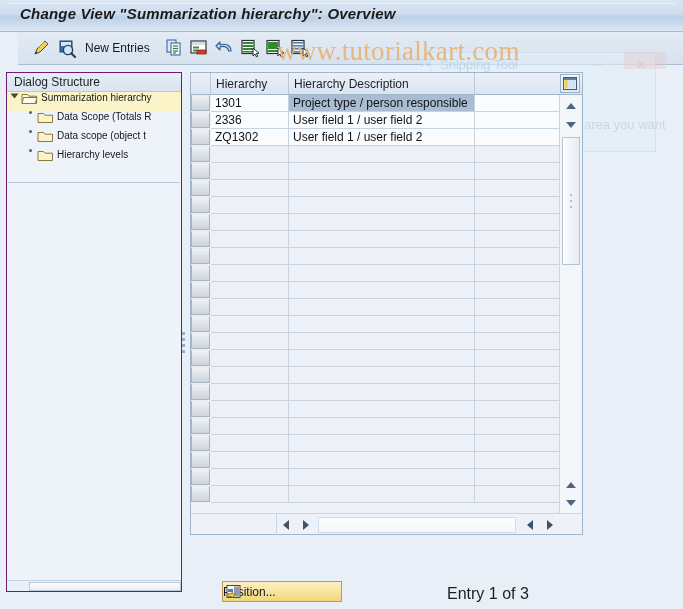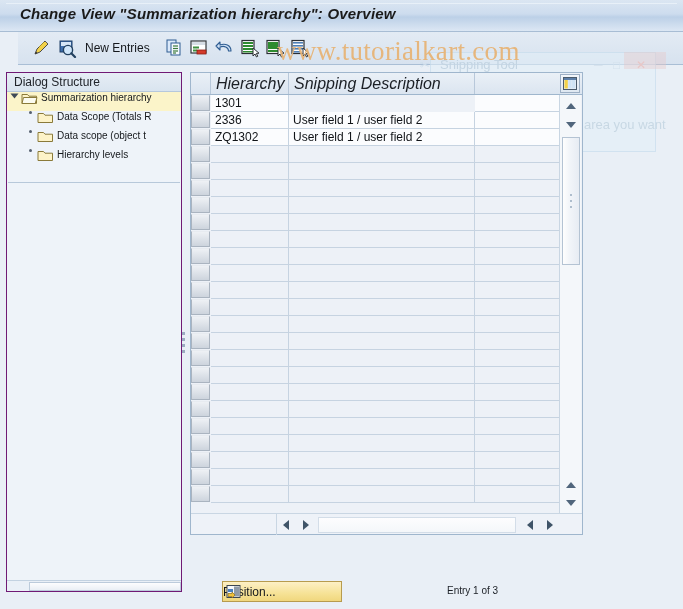--- a/index.html
+++ b/index.html
@@ -140,24 +140,24 @@
     position: absolute; left: 190px; top: 72px; width: 393px; height: 463px;
     background: #edf1f7; border: 1px solid #9fb6cd;
   }
   .grid-head {
     position: absolute; left: 0; top: 0; width: 391px; height: 22px;
     background: linear-gradient(to bottom,#eaf0f7 0%, #dbe5f0 100%);
     border-bottom: 1px solid #9fb6cd;
   }
   .hcell {
     position: absolute; top: 0; height: 21px; display: flex; align-items: center;
-    font-size: 16px; color: #1b1f25; padding-left: 5px;
+    font-size: 12px; color: #1b1f25; padding-left: 5px;
     border-right: 1px solid #b8c8da;
     background: linear-gradient(to bottom,#eaf0f7 0%, #dbe5f0 100%);
-    white-space: nowrap; overflow: hidden; font-style: italic;
+    white-space: nowrap; overflow: hidden;
   }
   .hcell.sel-col { left: 0; width: 20px; padding:0; }
   .hcell.c0 { left: 20px; width: 78px; }
   .hcell.c1 { left: 98px; width: 186px; }
   .hcell.c2 { left: 284px; width: 85px; border-right:none; }
   .col-cfg {
     position: absolute; left: 369px; top: 1px; width: 20px; height: 19px;
     background: linear-gradient(to bottom,#f2f6fa,#dfe8f2);
     border: 1px solid #9dafc4; display:flex; align-items:center; justify-content:center;
   }
@@ -232,21 +232,21 @@
   .pos-btn {
     position: absolute; left: 222px; top: 581px; width: 120px; height: 21px;
     background: linear-gradient(to bottom,#fdf0c5 0%, #f6e296 60%, #f0d77d 100%);
     border: 1px solid #b79b4e;
     display: flex; align-items: center; justify-content: flex-start;
     font-size: 12px; color: #15181c; cursor: default;
   }
   .pos-ico { position:absolute; left: 3px; top: 2px; width: 16px; height: 16px; }
   .entry-txt {
     position: absolute; left: 447px; top: 585px;
-    font-size: 10px; color: #1b1f25; white-space: nowrap;
+    font-size: 16px; color: #1b1f25; white-space: nowrap;
   }
 
   .arrow-up, .arrow-dn, .arrow-lf, .arrow-rt { width:0; height:0; }
   .arrow-up { border-left:5px solid transparent; border-right:5px solid transparent; border-bottom:6px solid #51667c; }
   .arrow-dn { border-left:5px solid transparent; border-right:5px solid transparent; border-top:6px solid #51667c; }
   .arrow-lf { border-top:5px solid transparent; border-bottom:5px solid transparent; border-right:6px solid #3f5468; }
   .arrow-rt { border-top:5px solid transparent; border-bottom:5px solid transparent; border-left:6px solid #3f5468; }
 </style>
 </head>
 <body>
@@ -429,38 +429,39 @@
       <i></i>
       <i></i>
       <i></i>
   </div>
 
   <div class="grid-wrap">
 
     <div class="grid-head">
       <div class="hcell sel-col"></div>
       <div class="hcell c0">Hierarchy</div>
-      <div class="hcell c1">Snipping Description</div>
+      <div class="hcell c1">Hierarchy Description</div>
       <div class="hcell c2"></div>
       <div class="col-cfg">
         <svg width="14" height="13" viewBox="0 0 14 13">
           <rect x="0.5" y="0.5" width="13" height="12" fill="#e9eef5" stroke="#4a5a6b"></rect>
           <rect x="1.5" y="3" width="3.3" height="8.5" fill="#f3d24a"></rect>
           <rect x="5.3" y="3" width="3.3" height="8.5" fill="#cfe3f5"></rect>
           <rect x="9.1" y="3" width="3.3" height="8.5" fill="#cfe3f5"></rect>
           <rect x="1" y="1" width="12" height="2" fill="#5d7fa8"></rect>
         </svg>
       </div>
     </div>
 
     <div class="grid-body">
 
       <div class="row">
         <div class="rowsel"></div>
         <div class="cell k0 filled">1301</div>
+        <div class="cell k1 hl">Project type / person responsible</div>
         <div class="cell k2 filled"></div>
       </div>
       <div class="row">
         <div class="rowsel"></div>
         <div class="cell k0 filled">2336</div>
         <div class="cell k1 filled">User field 1 / user field 2</div>
         <div class="cell k2 filled"></div>
       </div>
       <div class="row">
         <div class="rowsel"></div>

